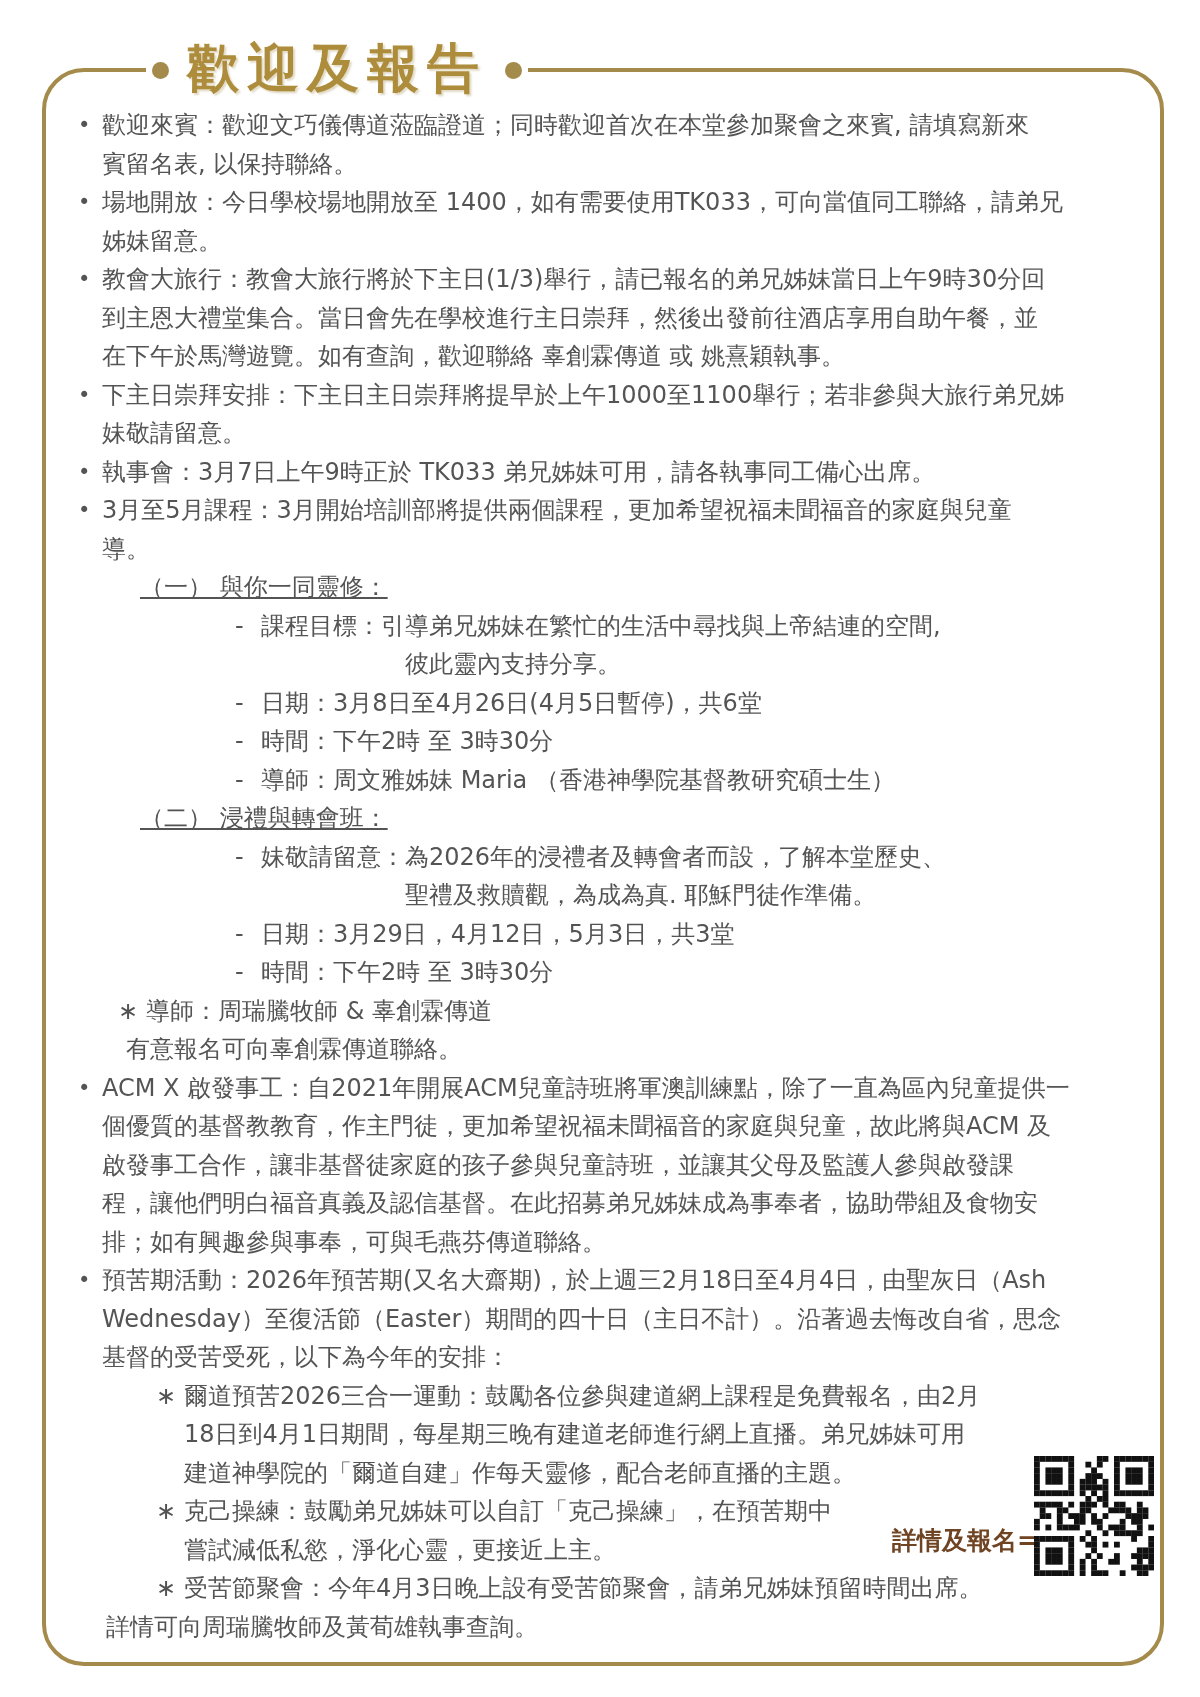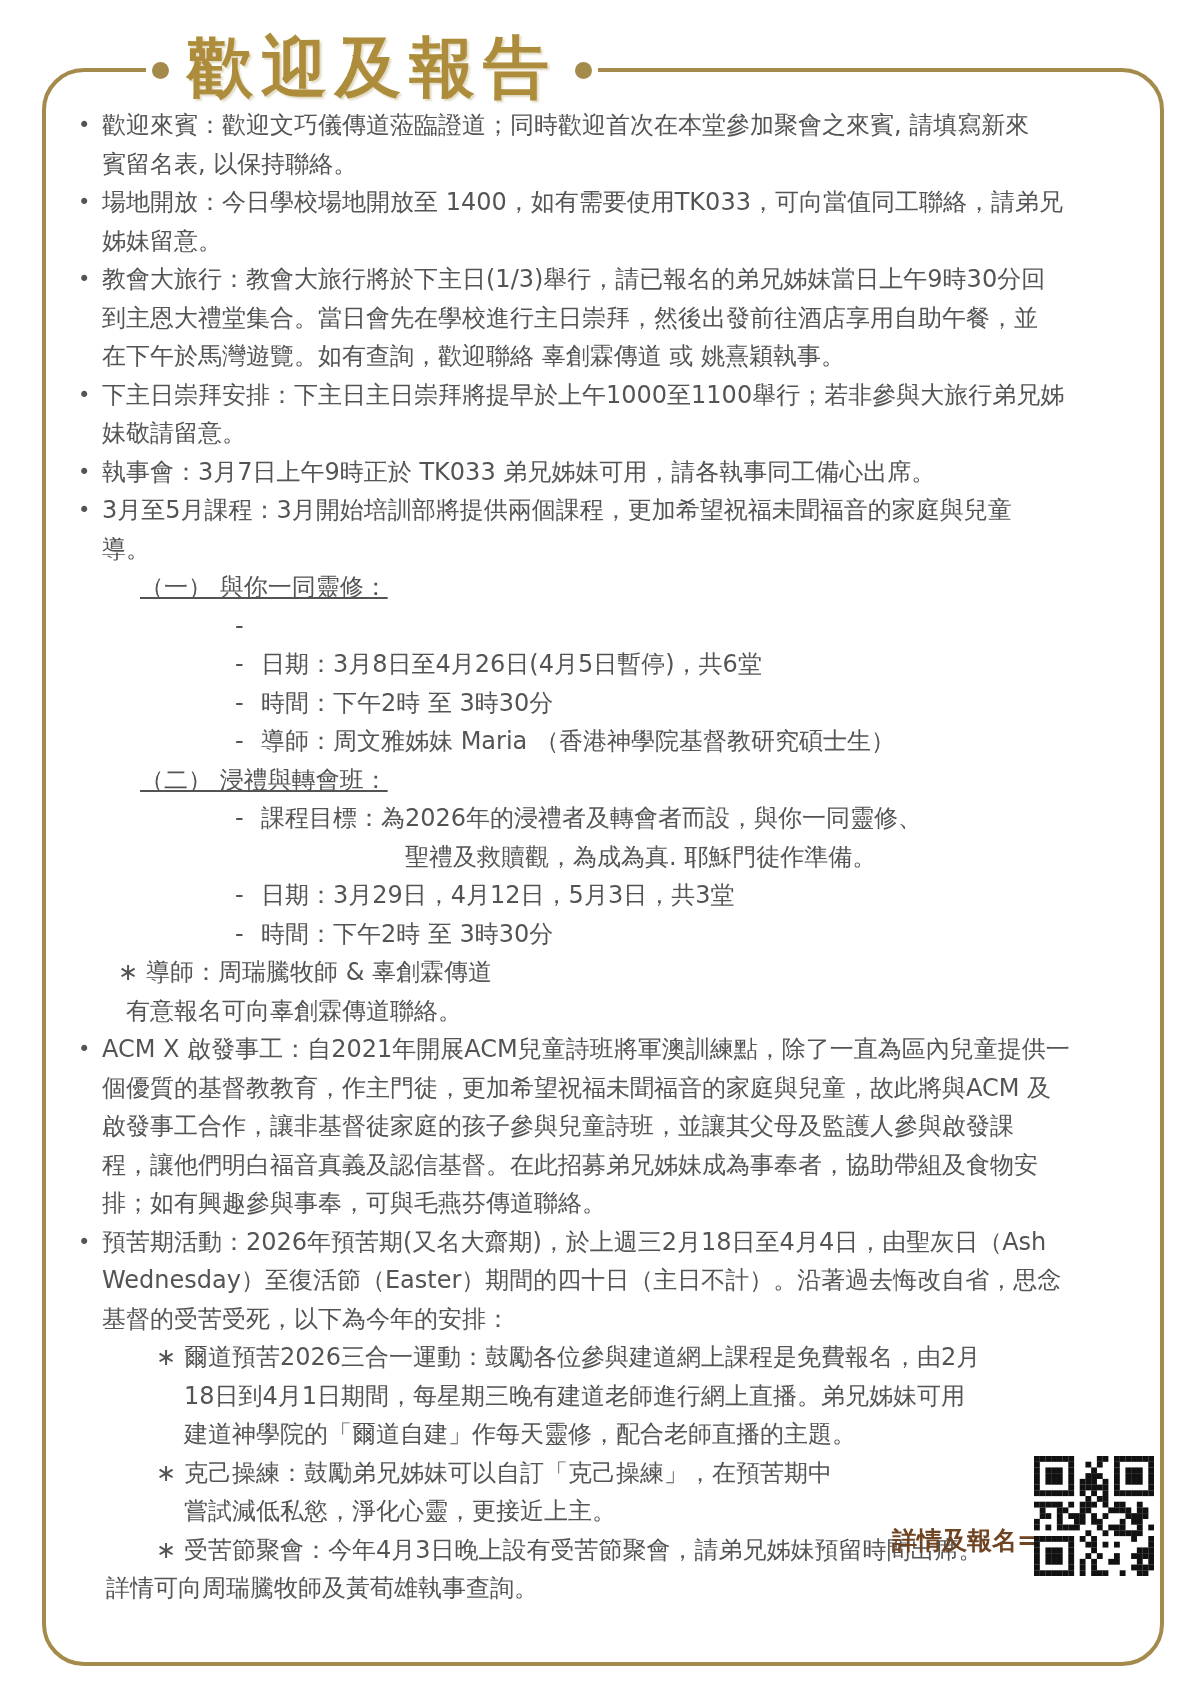--- a/index.html
+++ b/index.html
@@ -27,21 +27,21 @@
     display:flex;align-items:center;
     padding:0 6px;gap:16px;
     z-index:2;
   }
   .title-dot{
     width:17px;height:17px;border-radius:50%;
     background:var(--gold,#a58b4b);
     flex:0 0 auto;
   }
   .page-title{
-    font-size:66px;font-weight:bold;
+    font-size:52px;font-weight:bold;
     letter-spacing:8px;
     color:var(--title-gold,#ad8d3c);
     text-shadow:2px 2px 2px rgba(170,150,90,0.35);
     white-space:nowrap;
     line-height:1;
     padding:4px 2px 8px 2px;
   }
   .content{
     position:absolute;
     left:78px;top:106px;
@@ -123,40 +123,42 @@
       <span class="marker">•</span>
       <div class="text">3月至5月課程：3月開始培訓部將提供兩個課程，更加希望祝福未聞福音的家庭與兒童
 導。</div>
     </div>
     <div class="block item">
       <span class="marker"></span>
       <div class="text">（一） 與你一同靈修：</div>
     </div>
     <div class="block dash">
       <span class="marker">-</span>
+      <div class="text">課程目標：引導弟兄姊妹在繁忙的生活中尋找與上帝結連的空間,
+　　　　　　彼此靈內支持分享。</div>
     </div>
     <div class="block dash">
       <span class="marker">-</span>
       <div class="text">日期：3月8日至4月26日(4月5日暫停)，共6堂</div>
     </div>
     <div class="block dash">
       <span class="marker">-</span>
       <div class="text">時間：下午2時 至 3時30分</div>
     </div>
     <div class="block dash">
       <span class="marker">-</span>
       <div class="text">導師：周文雅姊妹 Maria （香港神學院基督教研究碩士生）</div>
     </div>
     <div class="block item">
       <span class="marker"></span>
       <div class="text">（二） 浸禮與轉會班：</div>
     </div>
     <div class="block dash">
       <span class="marker">-</span>
-      <div class="text">課程目標：為2026年的浸禮者及轉會者而設，與你一同靈修、
+      <div class="text">妹敬請留意：為2026年的浸禮者及轉會者而設，了解本堂歷史、
 　　　　　　聖禮及救贖觀，為成為真. 耶穌門徒作準備。</div>
     </div>
     <div class="block dash">
       <span class="marker">-</span>
       <div class="text">日期：3月29日，4月12日，5月3日，共3堂</div>
     </div>
     <div class="block dash">
       <span class="marker">-</span>
       <div class="text">時間：下午2時 至 3時30分</div>
     </div>

